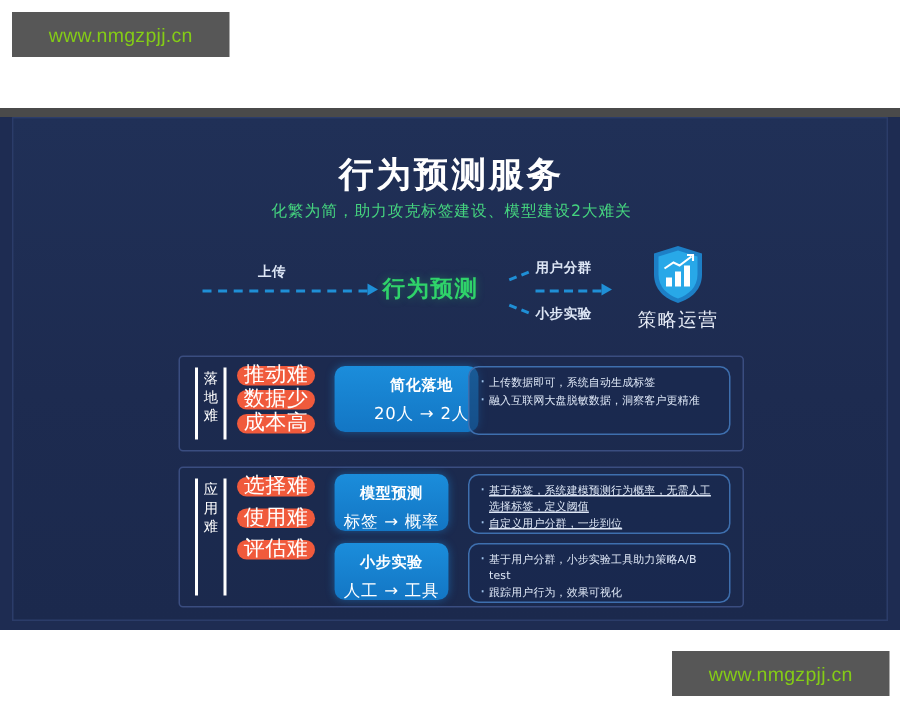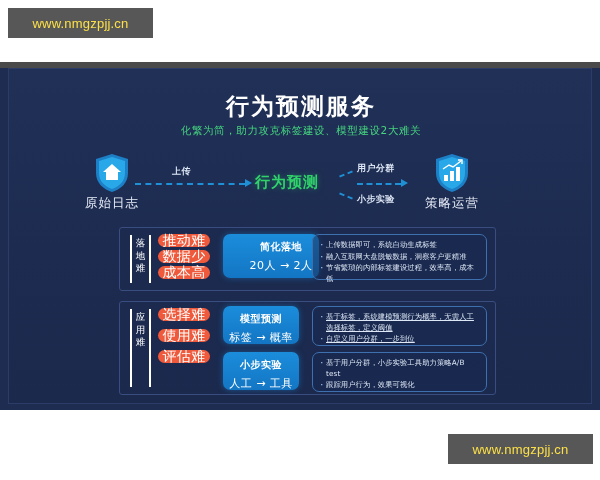--- a/index.html
+++ b/index.html
@@ -8,32 +8,32 @@
     background:#ffffff;
     font-family:"DejaVu Sans","Liberation Sans",sans-serif;
     overflow:hidden;
     position:relative;
   }
 
   
   .watermark{
     position:absolute;
     background:#575757;
-    color:#fde047;
+    color:#84cc16;
     font-size:13px;
     letter-spacing:.2px;
     display:flex;align-items:center;justify-content:center;
     font-family:"Liberation Sans",sans-serif;
   }
   #wm-top{left:8px;top:8px;width:145px;height:30px;}
   #wm-bottom{left:448px;top:434px;width:145px;height:30px;}
 
   
   .poster{
-    position:absolute;left:0;top:62px;width:600px;height:348px;
+    position:absolute;left:0;top:72px;width:600px;height:348px;
     background:#1e2c52;
     overflow:hidden;
   }
   .poster-topbar{
     position:absolute;left:0;top:0;width:600px;height:6px;
     background:#4a4a4a;
   }
   .poster-inner{
     position:absolute;left:8px;top:6px;width:584px;height:336px;
     background:linear-gradient(180deg,#203057 0%,#1d2b50 55%,#1b294d 100%);
@@ -165,28 +165,20 @@
 <div class="poster">
   <div class="poster-topbar"></div>
 
   <div class="poster-inner">
 
     <div class="title">行为预测服务</div>
     <div class="subtitle">化繁为简，助力攻克标签建设、模型建设2大难关</div>
 
     <div class="flow">
 
-      <div class="node" id="node-left">
-        <svg class="shield" viewBox="0 0 36 40">
-          <path d="M18 1 L34 6 V20 C34 30 27 36 18 39 C9 36 2 30 2 20 V6 Z" fill="#1d7fc6"></path>
-          <path d="M18 4 L31 8 V20 C31 28.5 25 33.5 18 36 C11 33.5 5 28.5 5 20 V8 Z" fill="#28a8e8"></path>
-          <path d="M18 11 L27 19 H24 V27 H12 V19 H9 Z" fill="#ffffff"></path>
-        </svg>
-        <div class="cap">原始日志</div>
-      </div>
 
       <div class="dash" id="dash-left"></div>
       <div class="arrowhead" id="arrow-left"></div>
       <div class="flow-tag" id="tag-upload">上传</div>
 
       <div class="mid-label">行为预测</div>
 
       <div class="dash-small" id="dash-g1"></div>
       <div class="dash-small" id="dash-g2"></div>
       <div class="flow-tag" id="tag-group">用户分群</div>
@@ -224,21 +216,20 @@
 
       <div class="bluebox" id="bb-1">
         <div class="bb-t">简化落地</div>
         <div class="bb-s">20人 → 2人</div>
       </div>
 
       <div class="bullets" id="bl-1">
         <ul>
           <li>上传数据即可，系统自动生成标签</li>
           <li>融入互联网大盘脱敏数据，洞察客户更精准</li>
-          <li>节省繁琐的内部标签建设过程，效率高，成本低</li>
         </ul>
       </div>
     </div>
 
     <div class="panel" id="panel-2">
 
       <div class="vlabel">
         <span>应</span>
         <span>用</span>
         <span>难</span>

